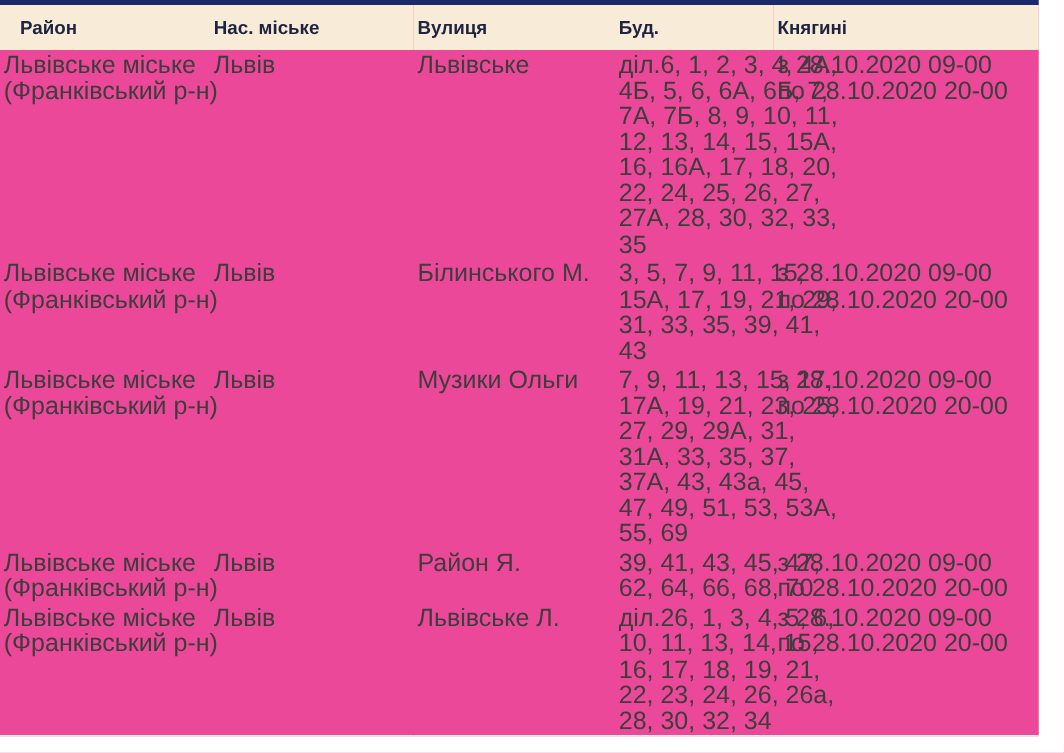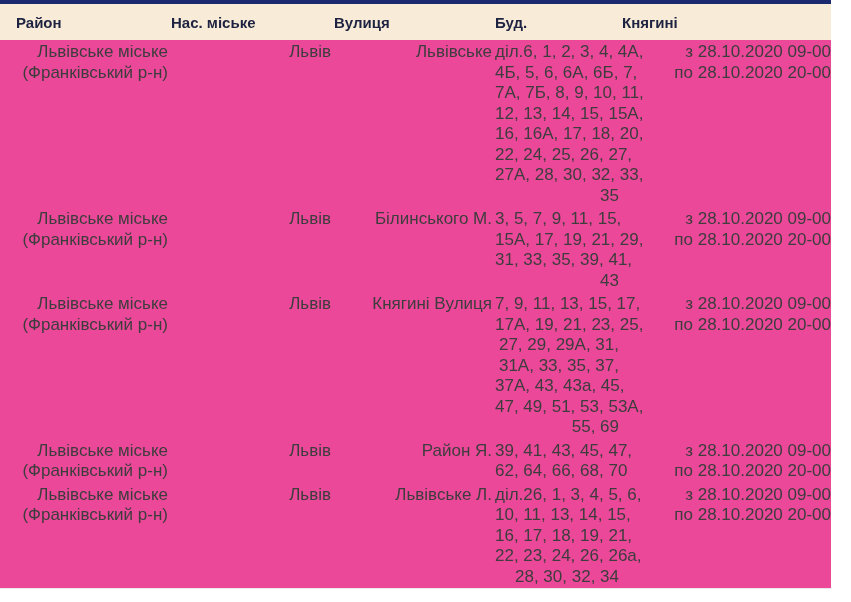--- a/index.html
+++ b/index.html
@@ -43,25 +43,25 @@
     color: #1d2340;
     font-size: 15px;
     font-weight: 700;
     text-align: left;
     vertical-align: middle;
     padding: 0 0 0 3px;
     white-space: nowrap;
   }
   table.outages th.first { padding-left: 16px; }
   table.outages td {
-    font-size: 17px;
+    font-size: 20px;
     line-height: 20.5px;
     color: #3d3d3d;
     vertical-align: top;
-    text-align: right;
+    text-align: left;
     padding: 2px 0 1px 3px;
     white-space: pre;
     overflow: visible;
   }
 </style>
 </head>
 <body>
 
 <div class="page">
   <div class="table-wrap">
@@ -109,21 +109,21 @@
 15А, 17, 19, 21, 29,
 31, 33, 35, 39, 41,
 43</td>
           <td>з 28.10.2020 09-00
 по 28.10.2020 20-00</td>
         </tr>
         <tr>
           <td>Львівське міське
 (Франківський р-н)</td>
           <td>Львів</td>
-          <td>Княгині Вулиця</td>
+          <td>Музики Ольги</td>
           <td>7, 9, 11, 13, 15, 17,
 17А, 19, 21, 23, 25,
 27, 29, 29А, 31,
 31А, 33, 35, 37,
 37А, 43, 43а, 45,
 47, 49, 51, 53, 53А,
 55, 69</td>
           <td>з 28.10.2020 09-00
 по 28.10.2020 20-00</td>
         </tr>

